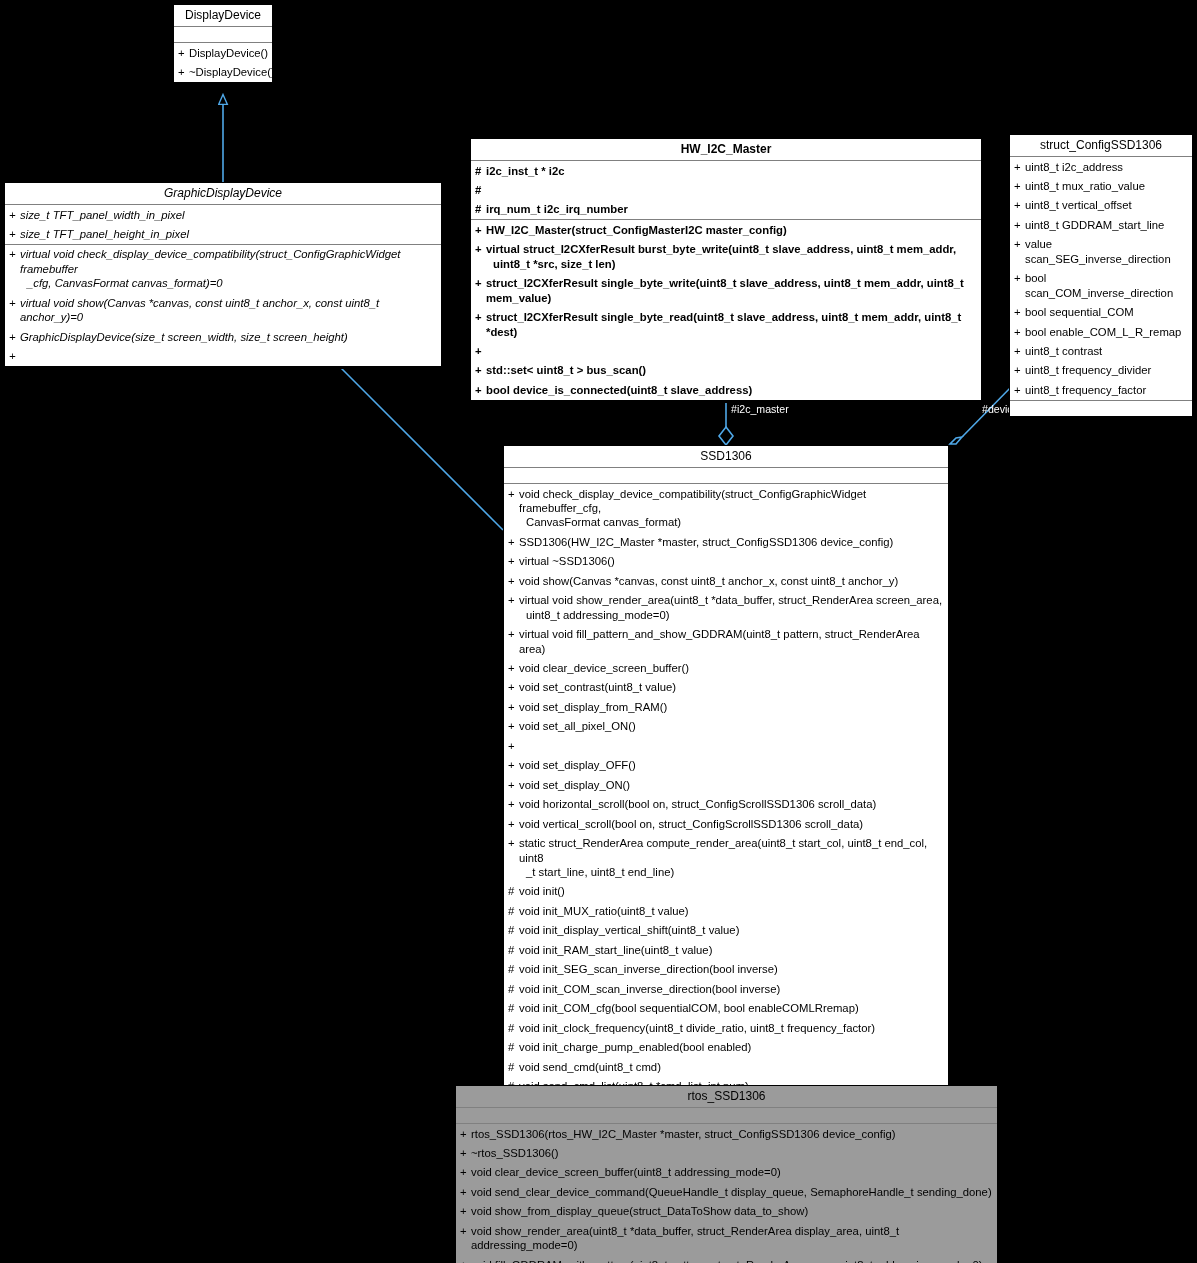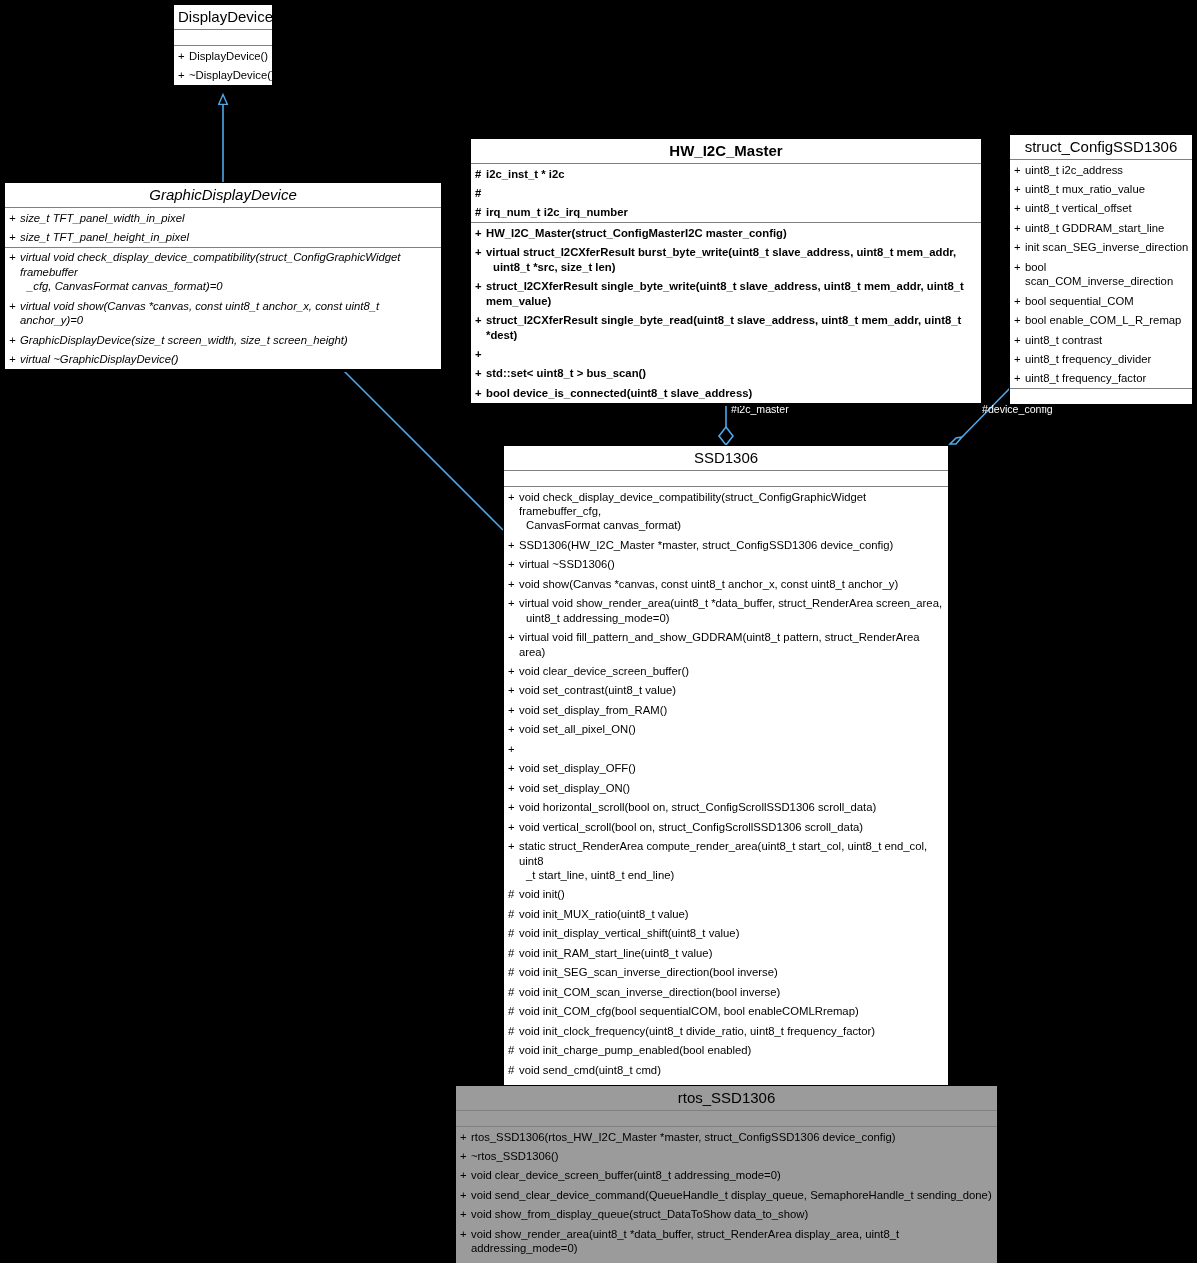--- a/index.html
+++ b/index.html
@@ -36,21 +36,21 @@
     font-size: 11.3px;
     line-height: 1.0;
     color: #000000;
   }
   .uml-box.gray {
     background: #9b9b9b;
   }
   .uml-title {
     text-align: center;
     padding: 4px 4px 5px 4px;
-    font-size: 15px;
+    font-size: 12px;
     border-bottom: 1px solid #808080;
     background: inherit;
     white-space: nowrap;
   }
   .uml-section {
     border-bottom: 1px solid #808080;
     padding: 0;
   }
   .uml-section:last-child {
     border-bottom: none;
@@ -172,21 +172,20 @@
       <div class="uml-row">
         <span class="uml-vis">+</span>
         <span class="uml-text">virtual void show(Canvas *canvas, const uint8_t anchor_x, const uint8_t anchor_y)=0</span>
       </div>
       <div class="uml-row">
         <span class="uml-vis">+</span>
         <span class="uml-text">GraphicDisplayDevice(size_t screen_width, size_t screen_height)</span>
       </div>
       <div class="uml-row">
         <span class="uml-vis">+</span>
-        <span class="uml-text">virtual ~GraphicDisplayDevice()</span>
       </div>
     </div>
   </div>
 
   <div class="uml-box" id="box-hwi2c">
     <div class="uml-title">HW_I2C_Master</div>
     <div class="uml-section">
       <div class="uml-row">
         <span class="uml-vis">#</span>
         <span class="uml-text">i2c_inst_t * i2c</span>
@@ -244,21 +243,21 @@
       <div class="uml-row">
         <span class="uml-vis">+</span>
         <span class="uml-text">uint8_t vertical_offset</span>
       </div>
       <div class="uml-row">
         <span class="uml-vis">+</span>
         <span class="uml-text">uint8_t GDDRAM_start_line</span>
       </div>
       <div class="uml-row">
         <span class="uml-vis">+</span>
-        <span class="uml-text">init scan_SEG_inverse_direction</span>
+        <span class="uml-text">value scan_SEG_inverse_direction</span>
       </div>
       <div class="uml-row">
         <span class="uml-vis">+</span>
         <span class="uml-text">bool scan_COM_inverse_direction</span>
       </div>
       <div class="uml-row">
         <span class="uml-vis">+</span>
         <span class="uml-text">bool sequential_COM</span>
       </div>
       <div class="uml-row">

